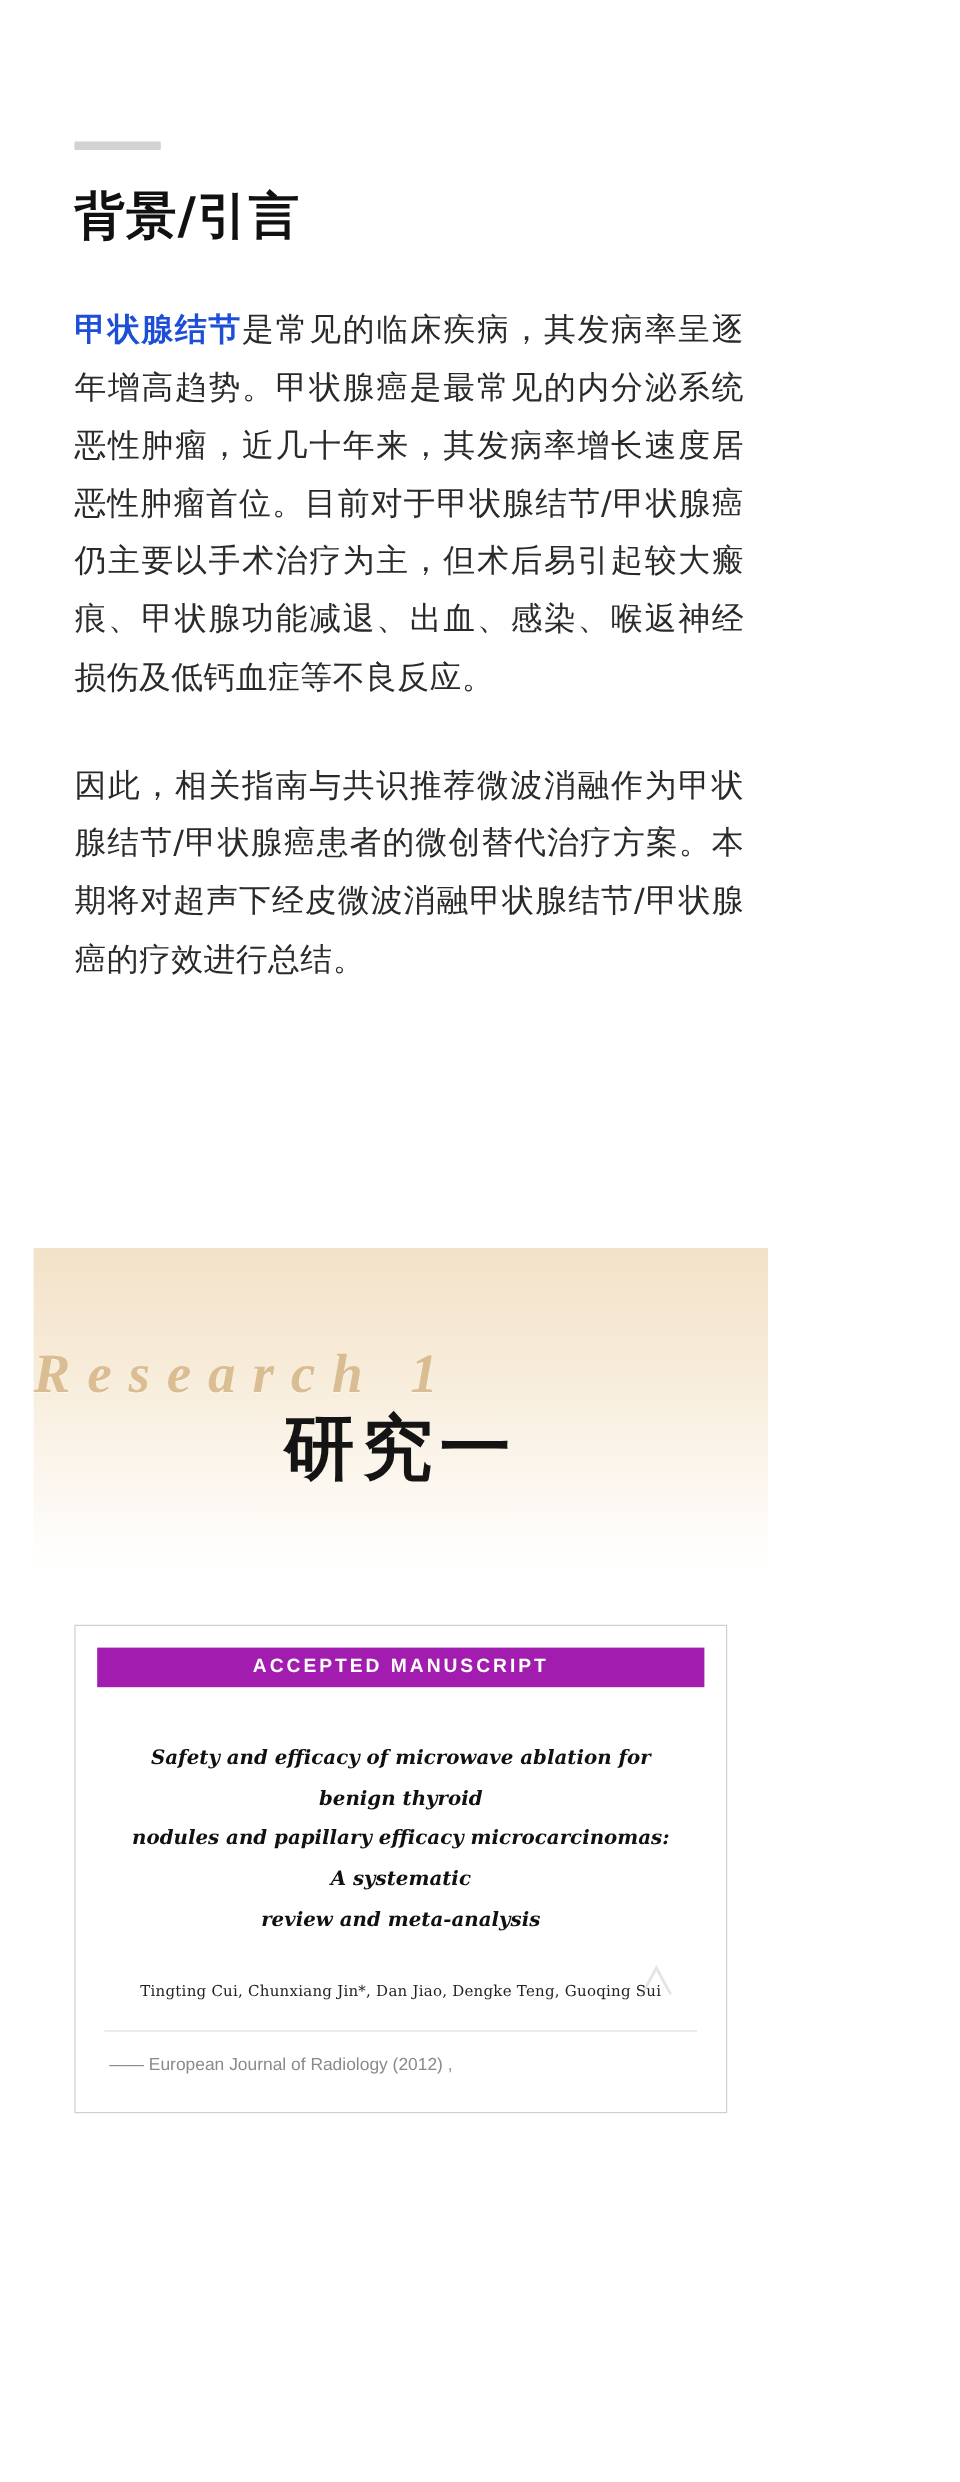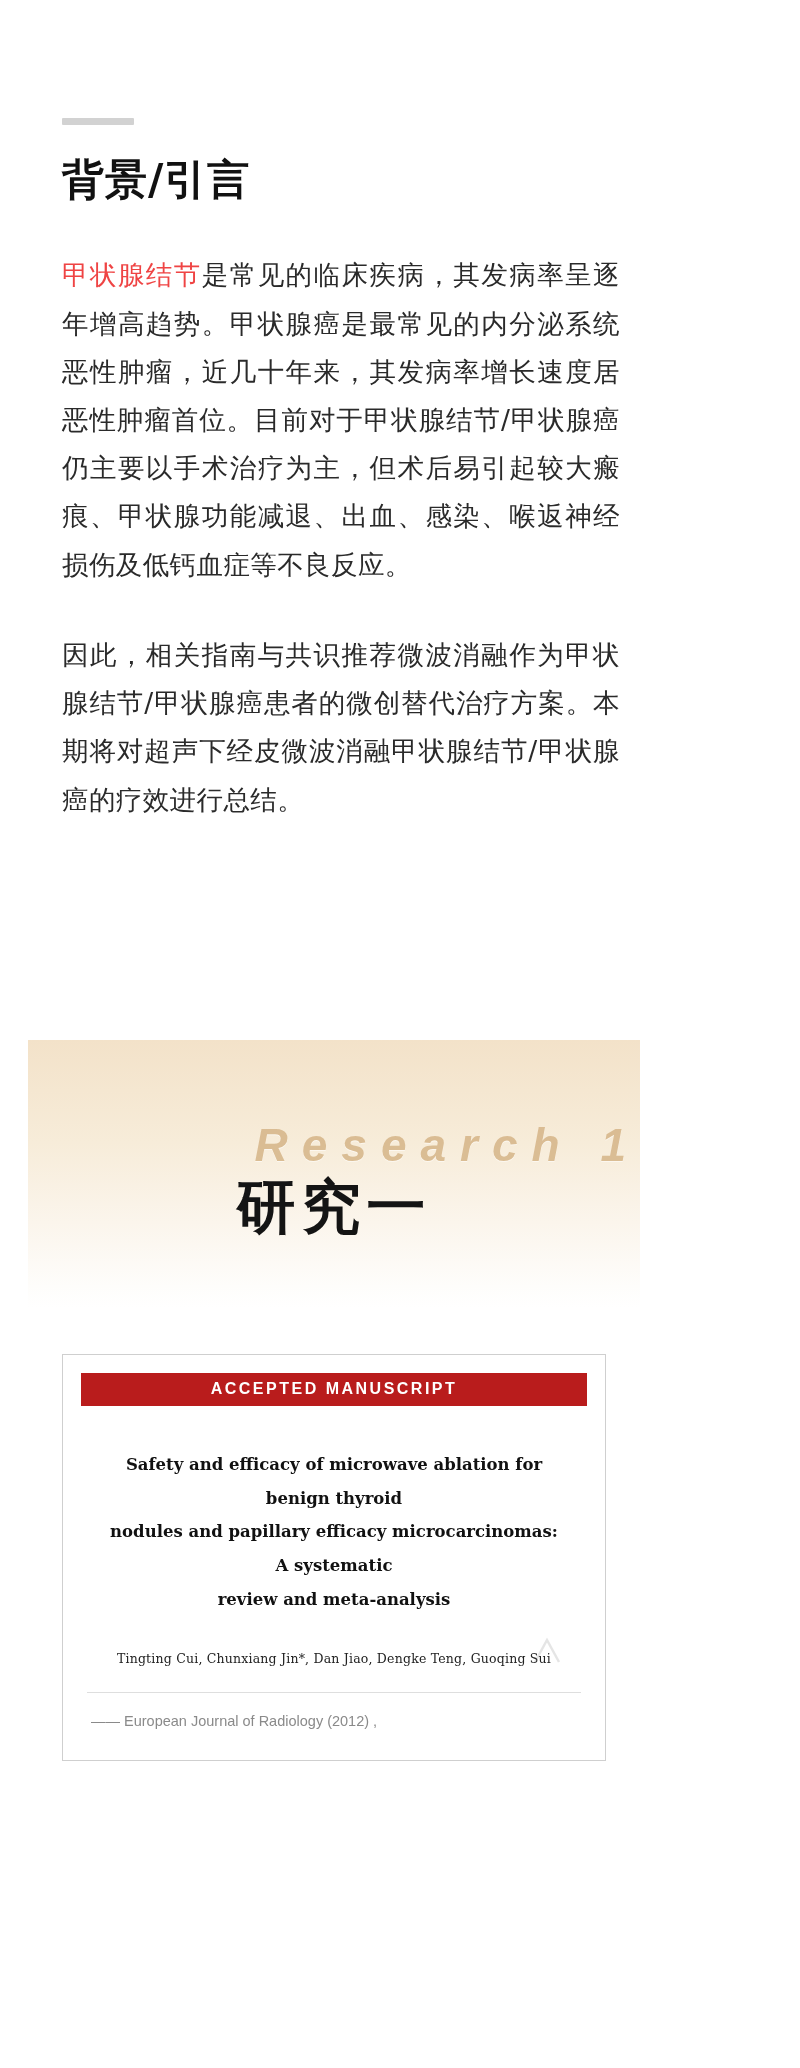--- a/index.html
+++ b/index.html
@@ -49,43 +49,43 @@
     font-size: 26.5px;
     line-height: 1.82;
     color: #2a2a2a;
     letter-spacing: 0.4px;
     text-align: justify;
     margin: 0 0 42px 0;
     font-family: "DejaVu Sans", "Liberation Sans", sans-serif;
   }
   .para:last-child { margin-bottom: 0; }
   .para b {
-    font-weight: 400;
-    color: #ef4444;
+    font-weight: 700;
+    color: #1d4ed8;
   }
 
   
   .banner {
     margin: 216px 28px 0 28px;
     height: 268px;
     position: relative;
     background: linear-gradient(180deg,
         #f3e2c9 0%,
         #f7ecd9 38%,
         #fbf5ec 68%,
         #fefdfb 92%,
         #ffffff 100%);
     overflow: hidden;
   }
   .banner-script {
     position: absolute;
     left: 0; right: 0;
     top: 78px;
-    text-align: right;
-    font-family: Liberation Sans, sans-serif;
+    text-align: left;
+    font-family: Liberation Serif, serif;
     font-style: italic;
     font-weight: 700;
     font-size: 46px;
     letter-spacing: 14px;
     color: #d8b98e;
     opacity: 0.92;
     text-shadow: 0 1px 0 rgba(255,255,255,0.6);
   }
   .banner-cn {
     position: absolute;
@@ -102,37 +102,38 @@
   
   .paper-card {
     margin: 46px 62px 0 62px;
     border: 1px solid #cfcfcf;
     background: #ffffff;
     position: relative;
     padding: 18px 18px 26px 18px;
     box-sizing: border-box;
   }
   .accepted-bar {
-    background: #b91c1c;
+    background: #a21caf;
     color: #ffffff;
     text-align: center;
     font-size: 16px;
     letter-spacing: 2.5px;
     font-weight: 700;
     padding: 7px 0 8px 0;
     font-family: "Liberation Sans", sans-serif;
   }
   .paper-title {
     margin: 42px 28px 0 28px;
     text-align: center;
     font-family: "DejaVu Serif", "Liberation Serif", serif;
     font-weight: 700;
     font-size: 16.5px;
     line-height: 2.05;
     color: #111111;
+    font-style: italic;
   }
   .paper-authors {
     margin: 34px 20px 0 20px;
     text-align: center;
     font-family: "DejaVu Serif", "Liberation Serif", serif;
     font-size: 12.5px;
     color: #222222;
     letter-spacing: 0.2px;
   }
   .paper-divider {

